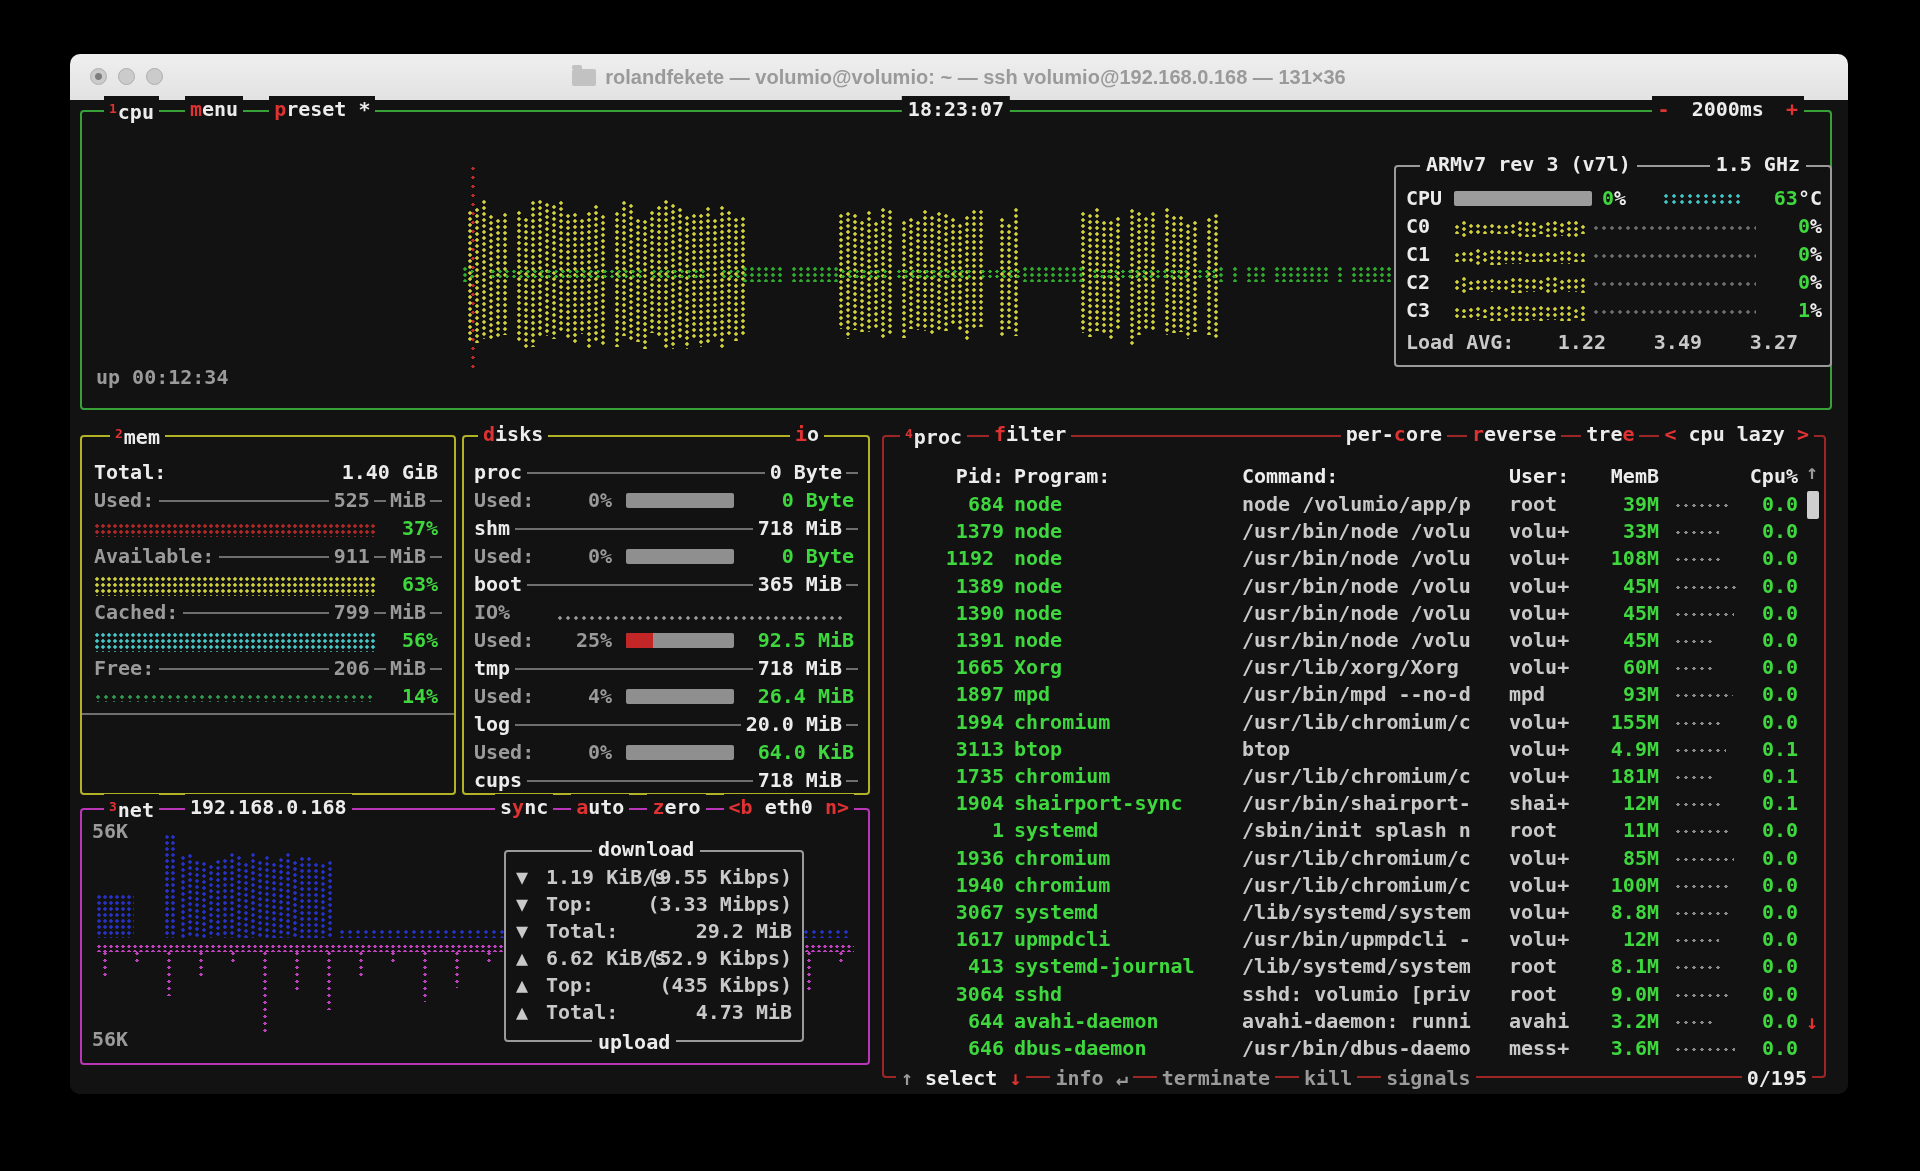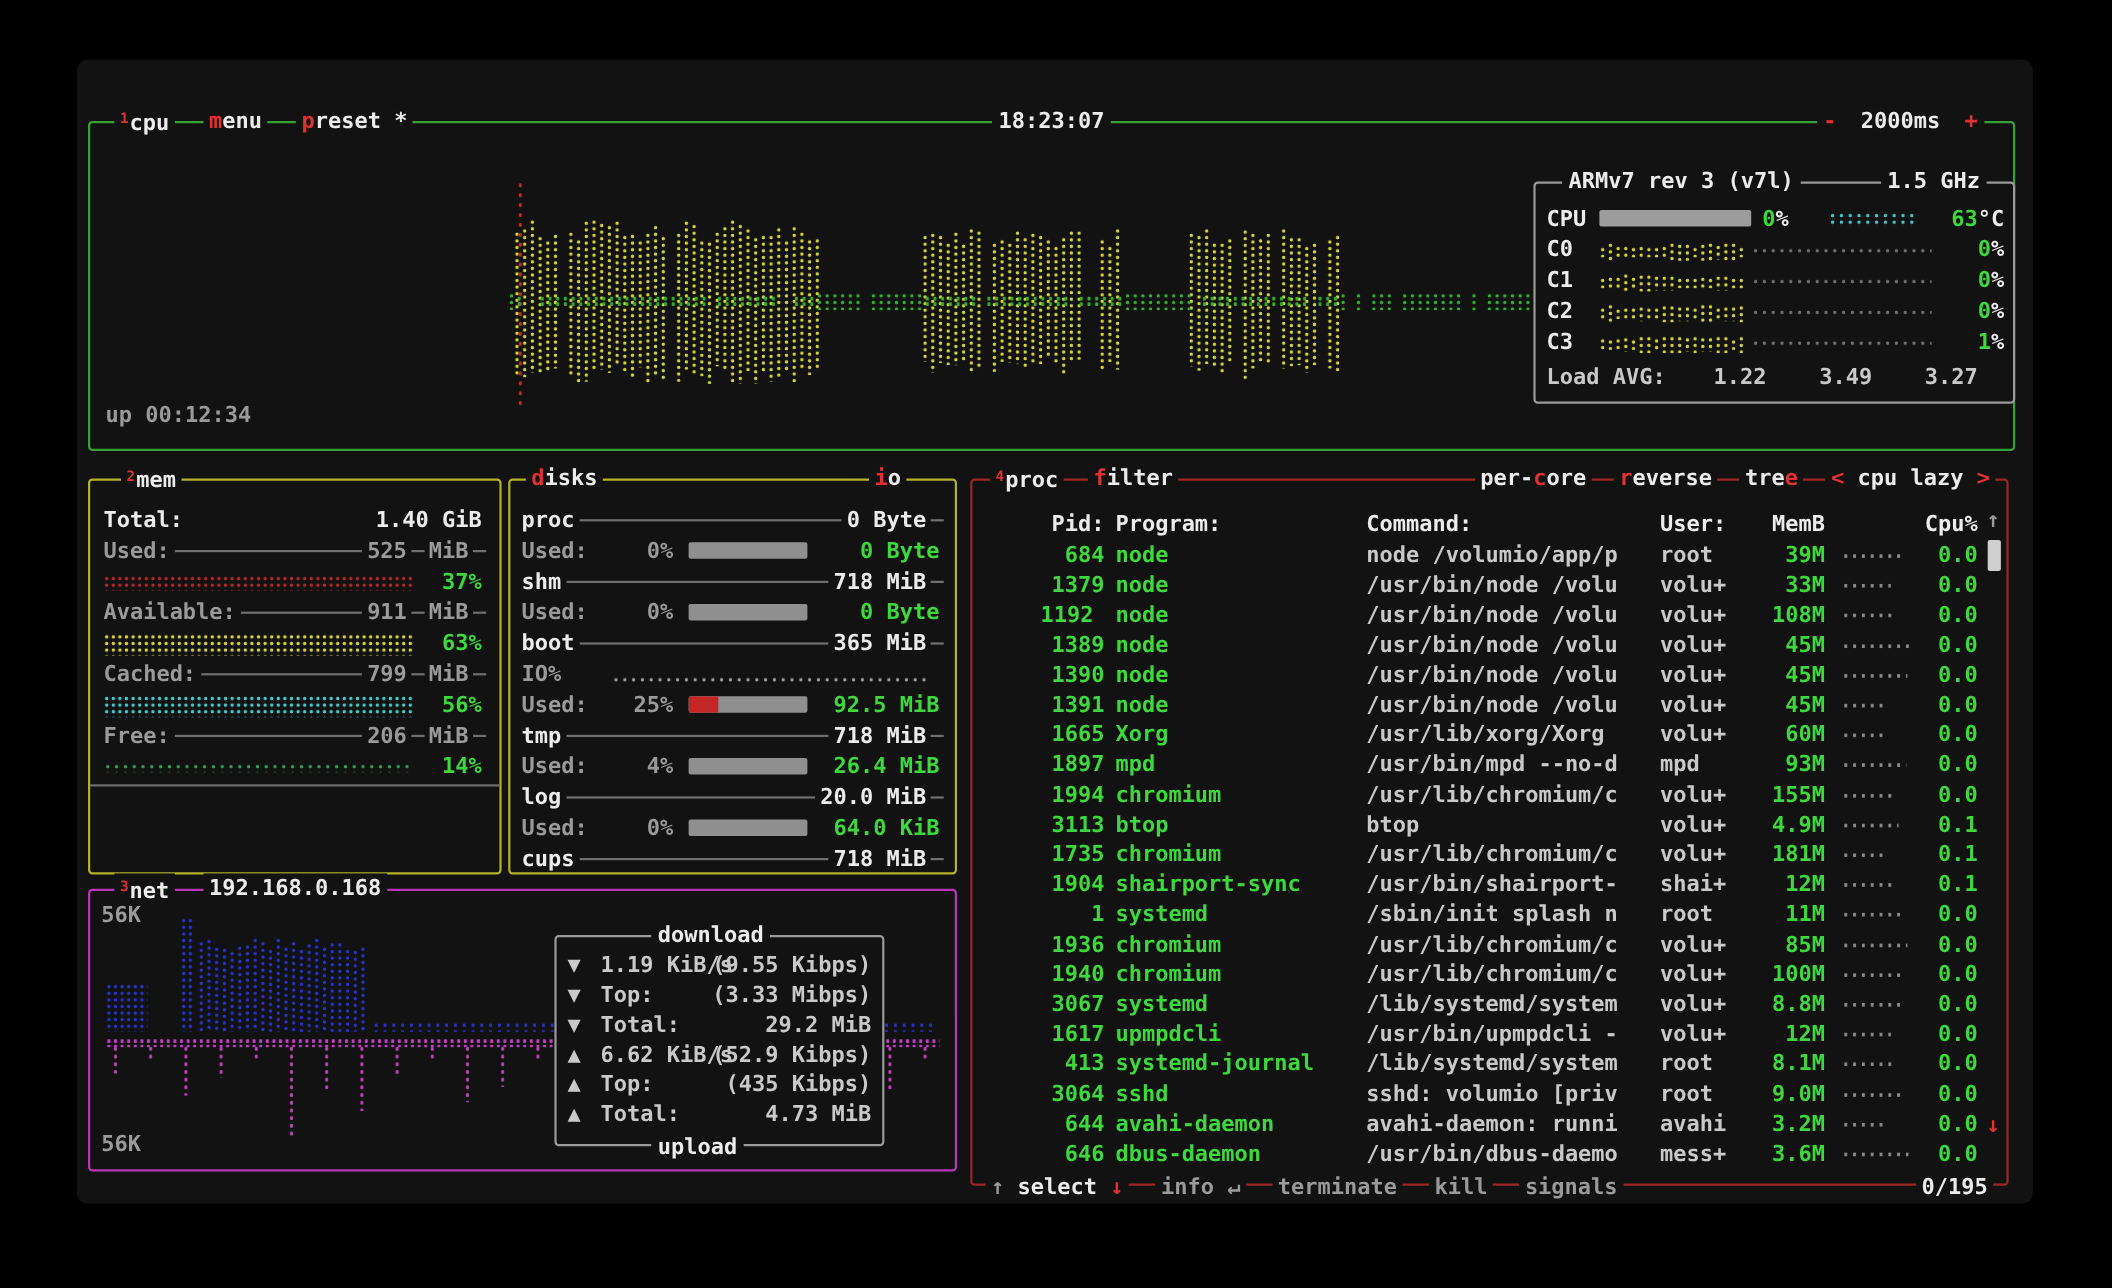--- a/index.html
+++ b/index.html
@@ -39,20 +39,31 @@
   .abs{position:absolute;white-space:nowrap;line-height:27px;}
   .r{text-align:right;}
   .scrollthumb{position:absolute;width:12px;background:#cfcfcf;border-radius:2px;}
   .footer{position:absolute;left:12px;right:12px;bottom:-14px;display:flex;align-items:center;gap:24px;}
   .fitem{background:#121212;padding:0 5px;white-space:nowrap;}
 </style>
 </head>
 <body>
 
 <div class="window">
+  <div class="titlebar">
+    <div class="traffic">
+      <span class="tl first"></span>
+      <span class="tl"></span>
+      <span class="tl"></span>
+    </div>
+    <div class="titletext">
+      <span class="folder"></span>
+      <span>rolandfekete — volumio@volumio: ~ — ssh volumio@192.168.0.168 — 131×36</span>
+    </div>
+  </div>
 
   <div class="term">
 
     <div class="box b-green" id="cpuBox" style="left:10px;top:10px;width:1752px;height:300px;">
       <div class="tabs" id="cpuTabs" style="left:22px;">
           <span class="tab"><span class="sup-red">1</span><span class="tw">cpu</span></span>
           <span class="tab"><span class="thot">m</span><span class="tw">enu</span></span>
           <span class="tab"><span class="thot">p</span><span class="tw">reset *</span></span>
         </div>
       <div class="ontop" style="left:50%;transform:translateX(-50%);">
@@ -521,20 +532,26 @@
             <div class="minline"></div>
           </div>
         </div>
     </div>
 
     <div class="box b-mag" id="netBox" style="left:10px;top:708px;width:790px;height:257px;">
       <div class="tabs" id="netTabsLeft" style="left:22px;">
           <span class="tab"><span class="sup-red">3</span><span class="tw">net</span></span>
           <span class="tab"><span class="w">192.168.0.168</span></span>
         </div>
+      <div class="tabs" id="netTabsRight" style="right:14px;gap:18px;">
+          <span class="tab"><span class="tw">s</span><span class="thot">y</span><span class="tw">nc</span></span>
+          <span class="tab"><span class="thot">a</span><span class="tw">uto</span></span>
+          <span class="tab"><span class="thot">z</span><span class="tw">ero</span></span>
+          <span class="tab"><span class="thot">&lt;b</span><span class="w"> eth0 </span><span class="thot">n&gt;</span></span>
+        </div>
       <div class="abs g" style="left:10px;top:8px;">56K</div>
       <div class="abs g" style="left:10px;top:216px;">56K</div>
       <div id="netGraph" style="position:absolute;left:12px;top:16px;width:766px;height:214px;">
           <div class="dotfill" style="left: 2px; top: 68px; width: 38px; height: 44px; --dc: #2832c8; background-size: 6px 6px;"></div>
           <div class="dotfill" style="left: 70px; top: 8px; width: 13px; height: 104px; --dc: #2832c8; background-size: 6px 6px;"></div>
           <div class="dotfill" style="left: 86px; top: 29.4774px; width: 5px; height: 82.5226px; --dc: #2832c8; background-size: 6px 6px;"></div>
           <div class="dotfill" style="left: 93px; top: 27.3457px; width: 5px; height: 84.6543px; --dc: #2832c8; background-size: 6px 6px;"></div>
           <div class="dotfill" style="left: 100px; top: 34.1811px; width: 5px; height: 77.8189px; --dc: #2832c8; background-size: 6px 6px;"></div>
           <div class="dotfill" style="left: 107px; top: 35.2628px; width: 5px; height: 76.7372px; --dc: #2832c8; background-size: 6px 6px;"></div>
           <div class="dotfill" style="left: 114px; top: 37.9533px; width: 5px; height: 74.0467px; --dc: #2832c8; background-size: 6px 6px;"></div>

